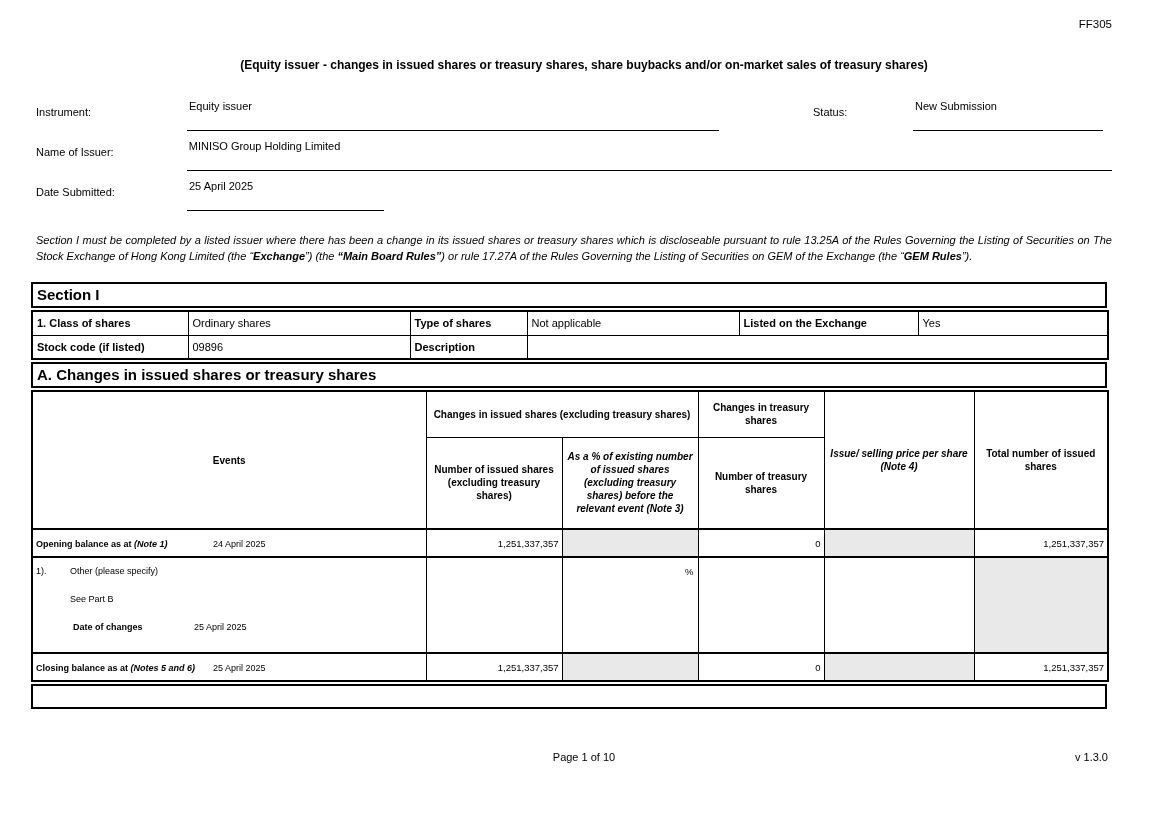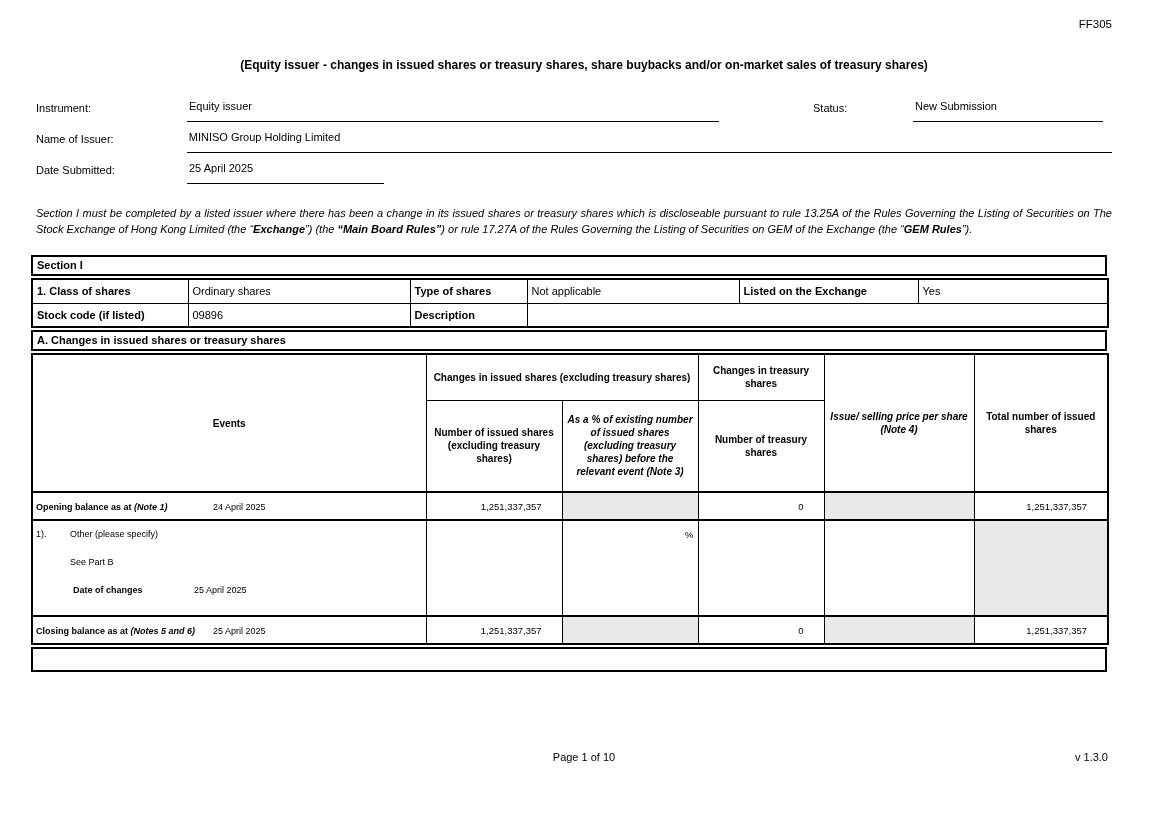--- a/index.html
+++ b/index.html
@@ -11,53 +11,53 @@
   .b { font-weight:bold; }
   .i { font-style:italic; }
 
   .form-code { position:absolute; top:18px; right:56px; font-size:11.5px; }
 
   .title-block { padding-top:58px; text-align:center; font-weight:bold; font-size:12px; line-height:15px; }
 
   .fields { margin:27px 56px 0 36px; font-size:11px; }
   .frow { display:flex; align-items:center; margin-bottom:9px; }
   .flabel { width:151px; padding-bottom:7px; }
-  .fvalue { border-bottom:1.5px solid #000; padding:0 2px 9px 2px; min-height:20px; }
+  .fvalue { border-bottom:1.5px solid #000; padding:0 2px 18px 2px; min-height:20px; }
   .w-instrument { width:532px; }
   .fspacer { width:94px; }
   .w-statuslabel { width:100px; padding-bottom:7px; }
   .w-status { width:190px; }
   .w-issuer { width:927px; }
   .w-date { width:197px; }
 
   .intro { margin:22px 56px 0 36px; font-style:italic; font-size:11px; line-height:15.5px; text-align:justify; }
 
   .tables { margin:18px 0 0 31px; width:1076px; }
   .sec-head, .part-a {
-    border:2px solid #000; font-weight:bold; font-size:11px;
+    border:2px solid #000; font-weight:bold; font-size:15px;
     padding:2px 4px 3px 4px; margin-bottom:2px; background:#fff;
   }
   table { border-collapse:collapse; table-layout:fixed; width:1076px; }
   .info-tbl { border:2px solid #000; margin-bottom:2px; }
   .info-tbl td { border:1px solid #000; font-size:11px; padding:3px 4px; height:24px; vertical-align:middle; overflow:hidden; white-space:nowrap; }
 
   .main-tbl { border:2px solid #000; }
   .main-tbl th, .main-tbl td { border:1px solid #000; overflow:hidden; }
   .main-tbl th { font-size:10px; font-weight:bold; text-align:center; vertical-align:middle; padding:2px 5px; line-height:13px; }
   .main-tbl tr.h1 th { height:46px; }
   .main-tbl tr.h2 th { height:92px; border-bottom:2px solid #000; }
   .main-tbl td { font-size:9.5px; }
   .main-tbl tr.data td { border-top:2px solid #000; }
   .shaded { background:#e9e9e9; }
   .r-open td, .r-close td { height:28px; vertical-align:middle; }
   .r-other td { height:89px; vertical-align:top; }
   .ev { text-align:left; padding:2px 3px; }
   .ev-label { font-weight:bold; font-size:9px; display:inline-block; width:177px; }
   .ev-date { font-size:9px; }
-  .num { text-align:right; padding-right:20px; vertical-align:middle; }
+  .num { text-align:right; padding-right:3px; vertical-align:middle; }
   .pct-cell { text-align:right; vertical-align:top; padding:8px 4px 0 0; }
   .r-other .ev div { font-size:9px; margin-bottom:18px; }
   .r-other .line1 { margin-top:6px; }
   .idx { display:inline-block; width:34px; }
   .line2 { margin-left:34px; }
   .line3 { margin-left:30px; }
   .dlabel { display:inline-block; width:121px; font-weight:bold;margin-left:7px; }
 
   .empty-tbl { border:2px solid #000; margin-top:2px; }
   .empty-tbl td { height:23px; }

